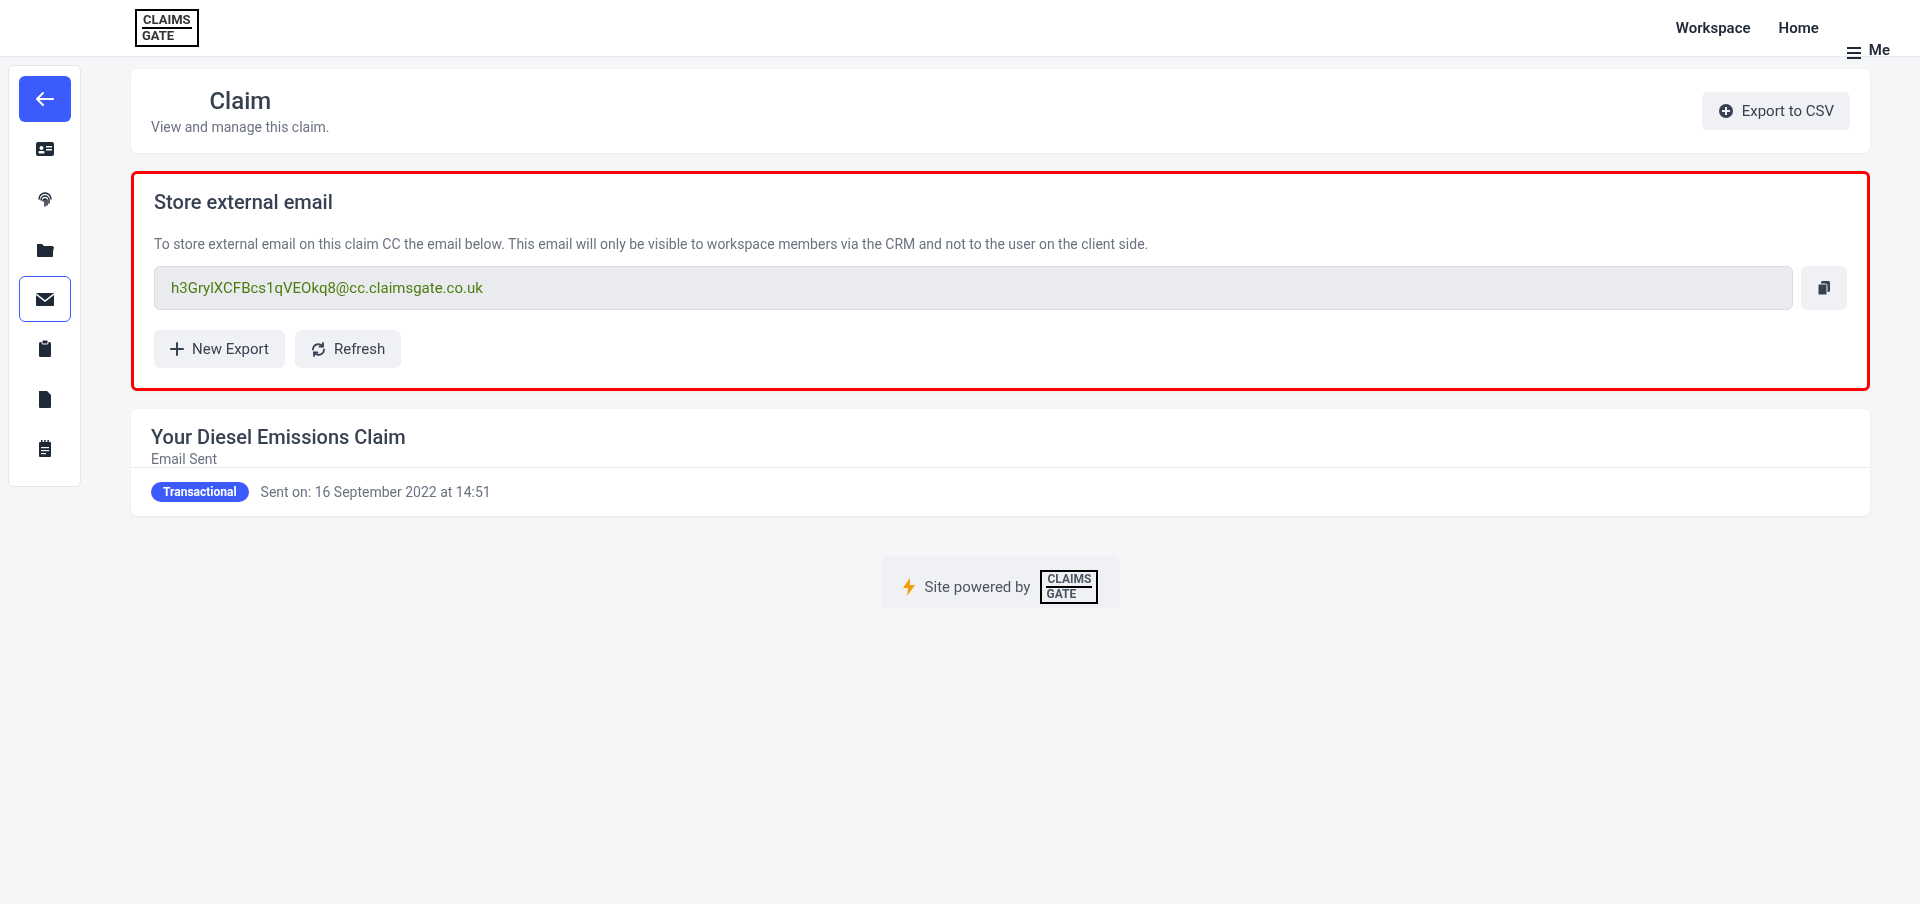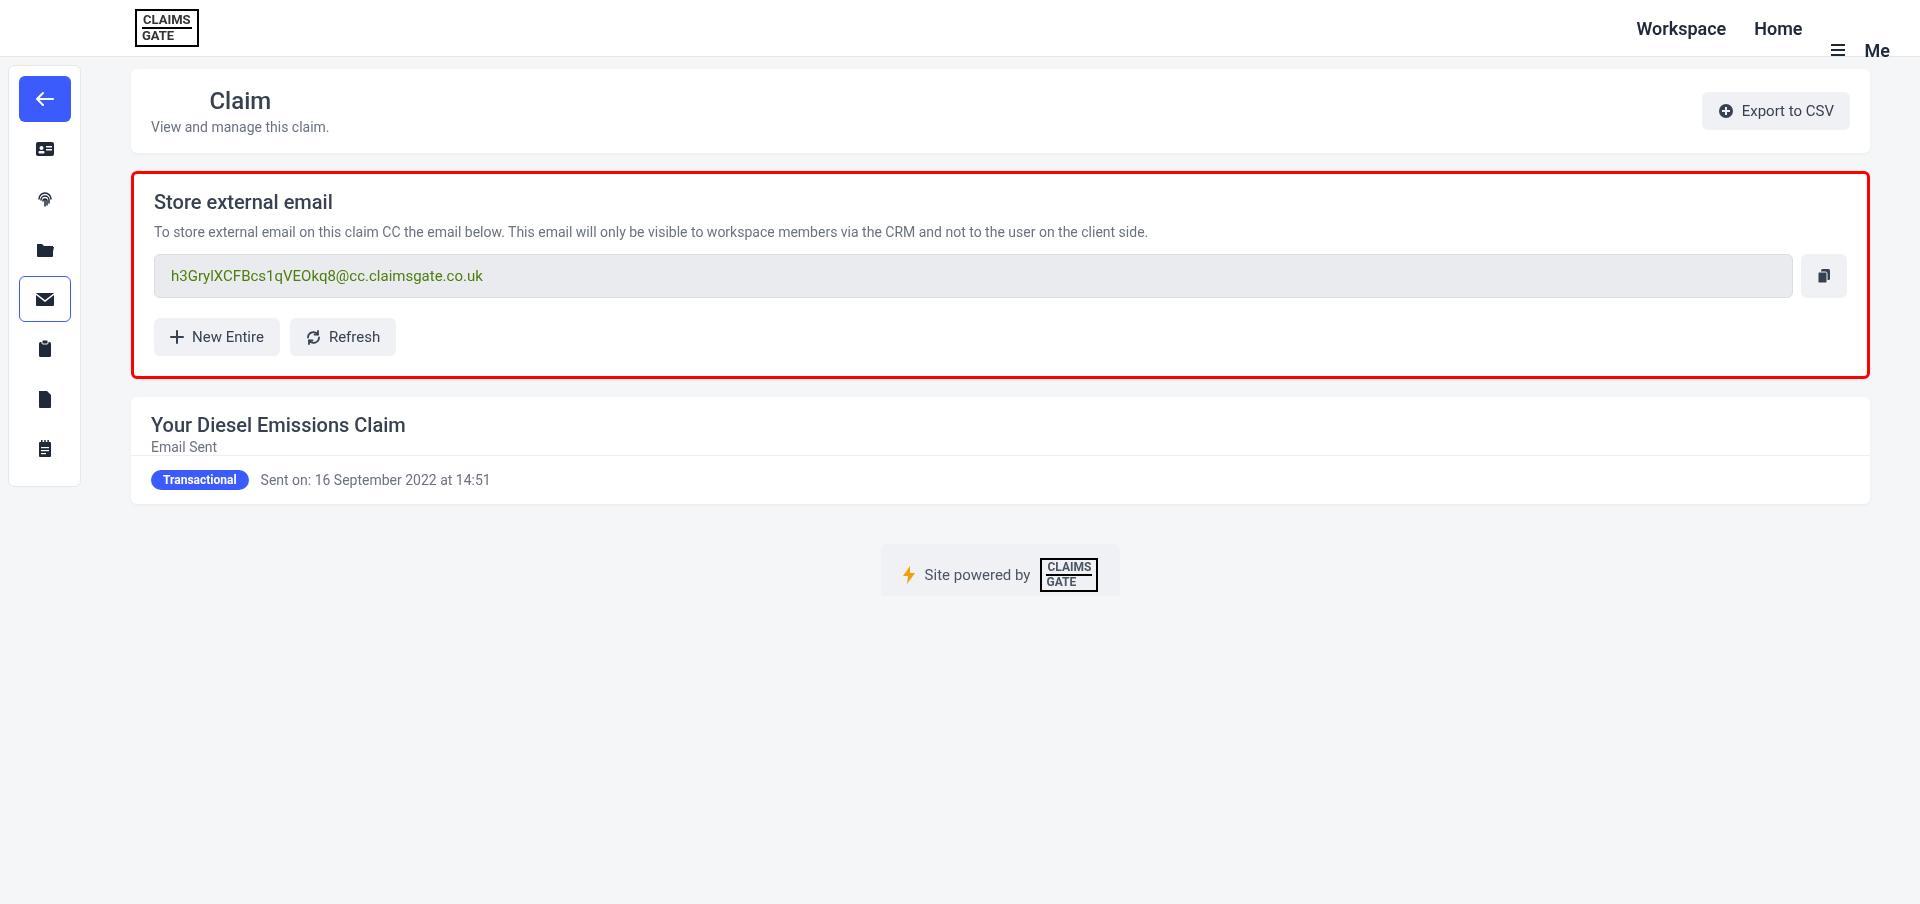--- a/index.html
+++ b/index.html
@@ -35,28 +35,28 @@
       display: inline-block;
       padding: 0 1px;
     }
     .nav-links {
       display: flex;
       align-items: center;
       gap: 28px;
     }
     .nav-link {
       font-weight: 600;
-      font-size: 18px;
+      font-size: 15px;
       color: #1f2937;
       cursor: pointer;
     }
     .nav-link-me {
       display: flex;
-      align-items: center;
-      gap: 20px;
+      align-items: flex-end;
+      gap: 8px;
       margin-top: 44px;
     }
     .hamburger-icon {
       display: inline-flex;
       flex-direction: column;
       gap: 3px;
     }
     .hamburger-icon span {
       display: block;
       width: 14px;
@@ -149,21 +149,21 @@
       color: #fff;
       font-weight: 500;
     }
     .card-body {
       padding: 16px 20px 20px 20px;
     }
     .section-title {
       font-size: 20px;
       font-weight: 500;
       color: #374151;
-      margin-bottom: 10px;
+      margin-bottom: 22px;
     }
     .section-desc {
       font-size: 14px;
       color: #6b7280;
       margin-bottom: 14px;
     }
     .email-row {
       display: flex;
       gap: 8px;
       margin-bottom: 20px;
@@ -373,21 +373,21 @@
                 <rect x="5" y="1" width="9" height="11" rx="1.5" fill="#374151"></rect>
                 <rect x="2" y="4" width="9" height="11" rx="1.5" fill="#374151" stroke="#f0f1f4" stroke-width="1"></rect>
               </svg>
           </button>
         </div>
         <div class="btn-row">
           <button class="btn btn-light">
             <svg width="14" height="14" viewBox="0 0 14 14">
                 <path d="M7 1 v12 M1 7 h12" stroke="#374151" stroke-width="2" stroke-linecap="round"></path>
               </svg>
-            <span>New Entire</span>
+            <span>New Export</span>
           </button>
           <button class="btn btn-light">
             <svg width="15" height="15" viewBox="0 0 15 15">
                 <path d="M2 7.5 a5.5 5.5 0 0 1 10 -3 M13 7.5 a5.5 5.5 0 0 1 -10 3" stroke="#374151" stroke-width="1.8" fill="none" stroke-linecap="round"></path>
                 <path d="M12 1 v3.5 h-3.5 M3 14 v-3.5 h3.5" stroke="#374151" stroke-width="1.8" fill="none" stroke-linecap="round" stroke-linejoin="round"></path>
               </svg>
             <span>Refresh</span>
           </button>
         </div>
       </div>

